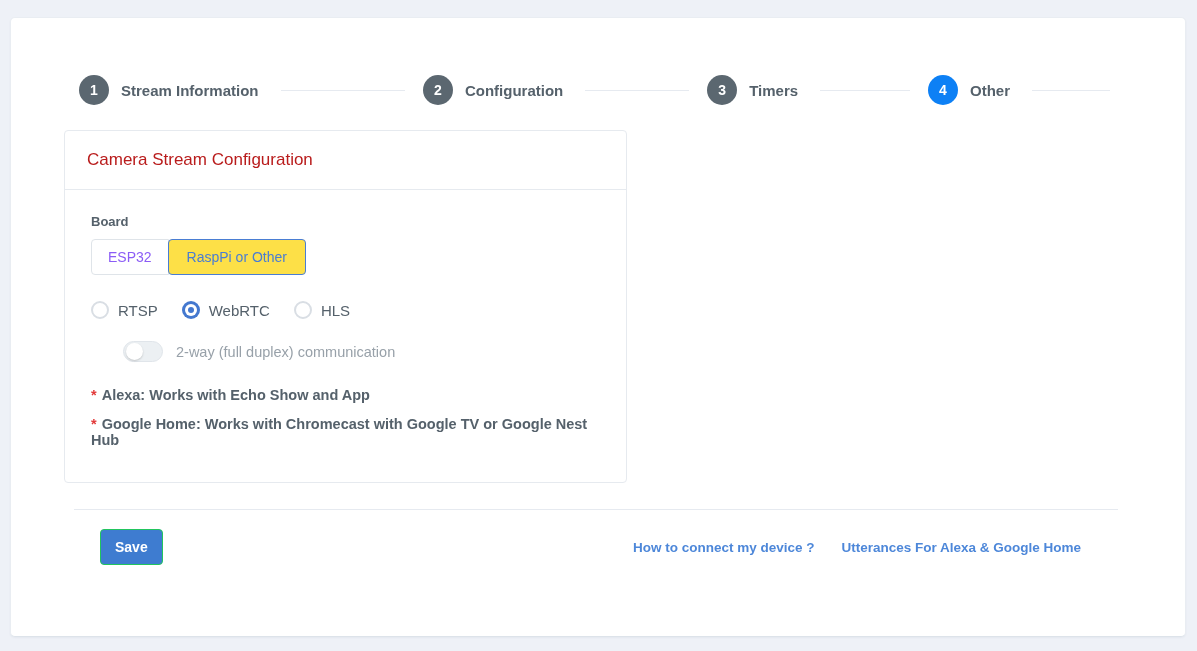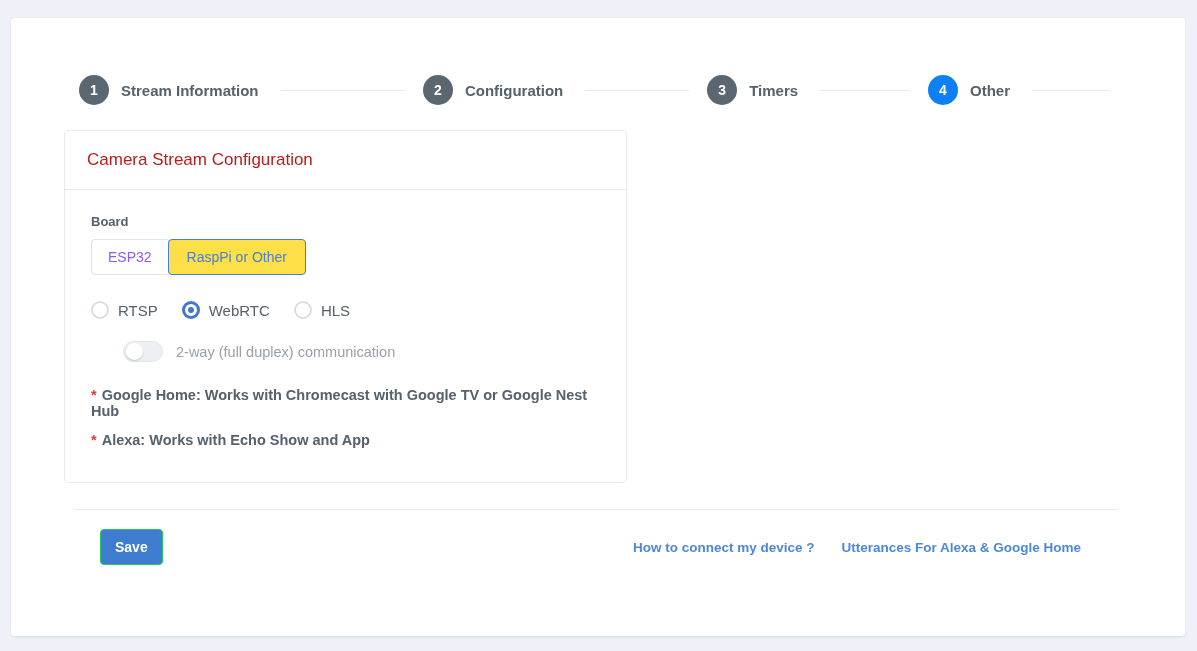--- a/index.html
+++ b/index.html
@@ -167,24 +167,24 @@
         <div class="toggle-row">
           <div class="toggle">
             <div class="toggle-knob"></div>
           </div>
           <div class="toggle-label">2-way (full duplex) communication</div>
         </div>
       </div>
 
       <div class="notes">
         <div class="note">
-          <span class="star">*</span><span>Google Home: Works with Chromecast with Google TV or Google Nest Hub</span>
+          <span class="star">*</span><span>Alexa: Works with Echo Show and App</span>
         </div>
         <div class="note">
-          <span class="star">*</span><span>Alexa: Works with Echo Show and App</span>
+          <span class="star">*</span><span>Google Home: Works with Chromecast with Google TV or Google Nest Hub</span>
         </div>
       </div>
 
     </div>
   </div>
 
   <div class="footer-divider"></div>
   <div class="footer-row">
     <button class="save-btn">Save</button>
     <div class="footer-links">

